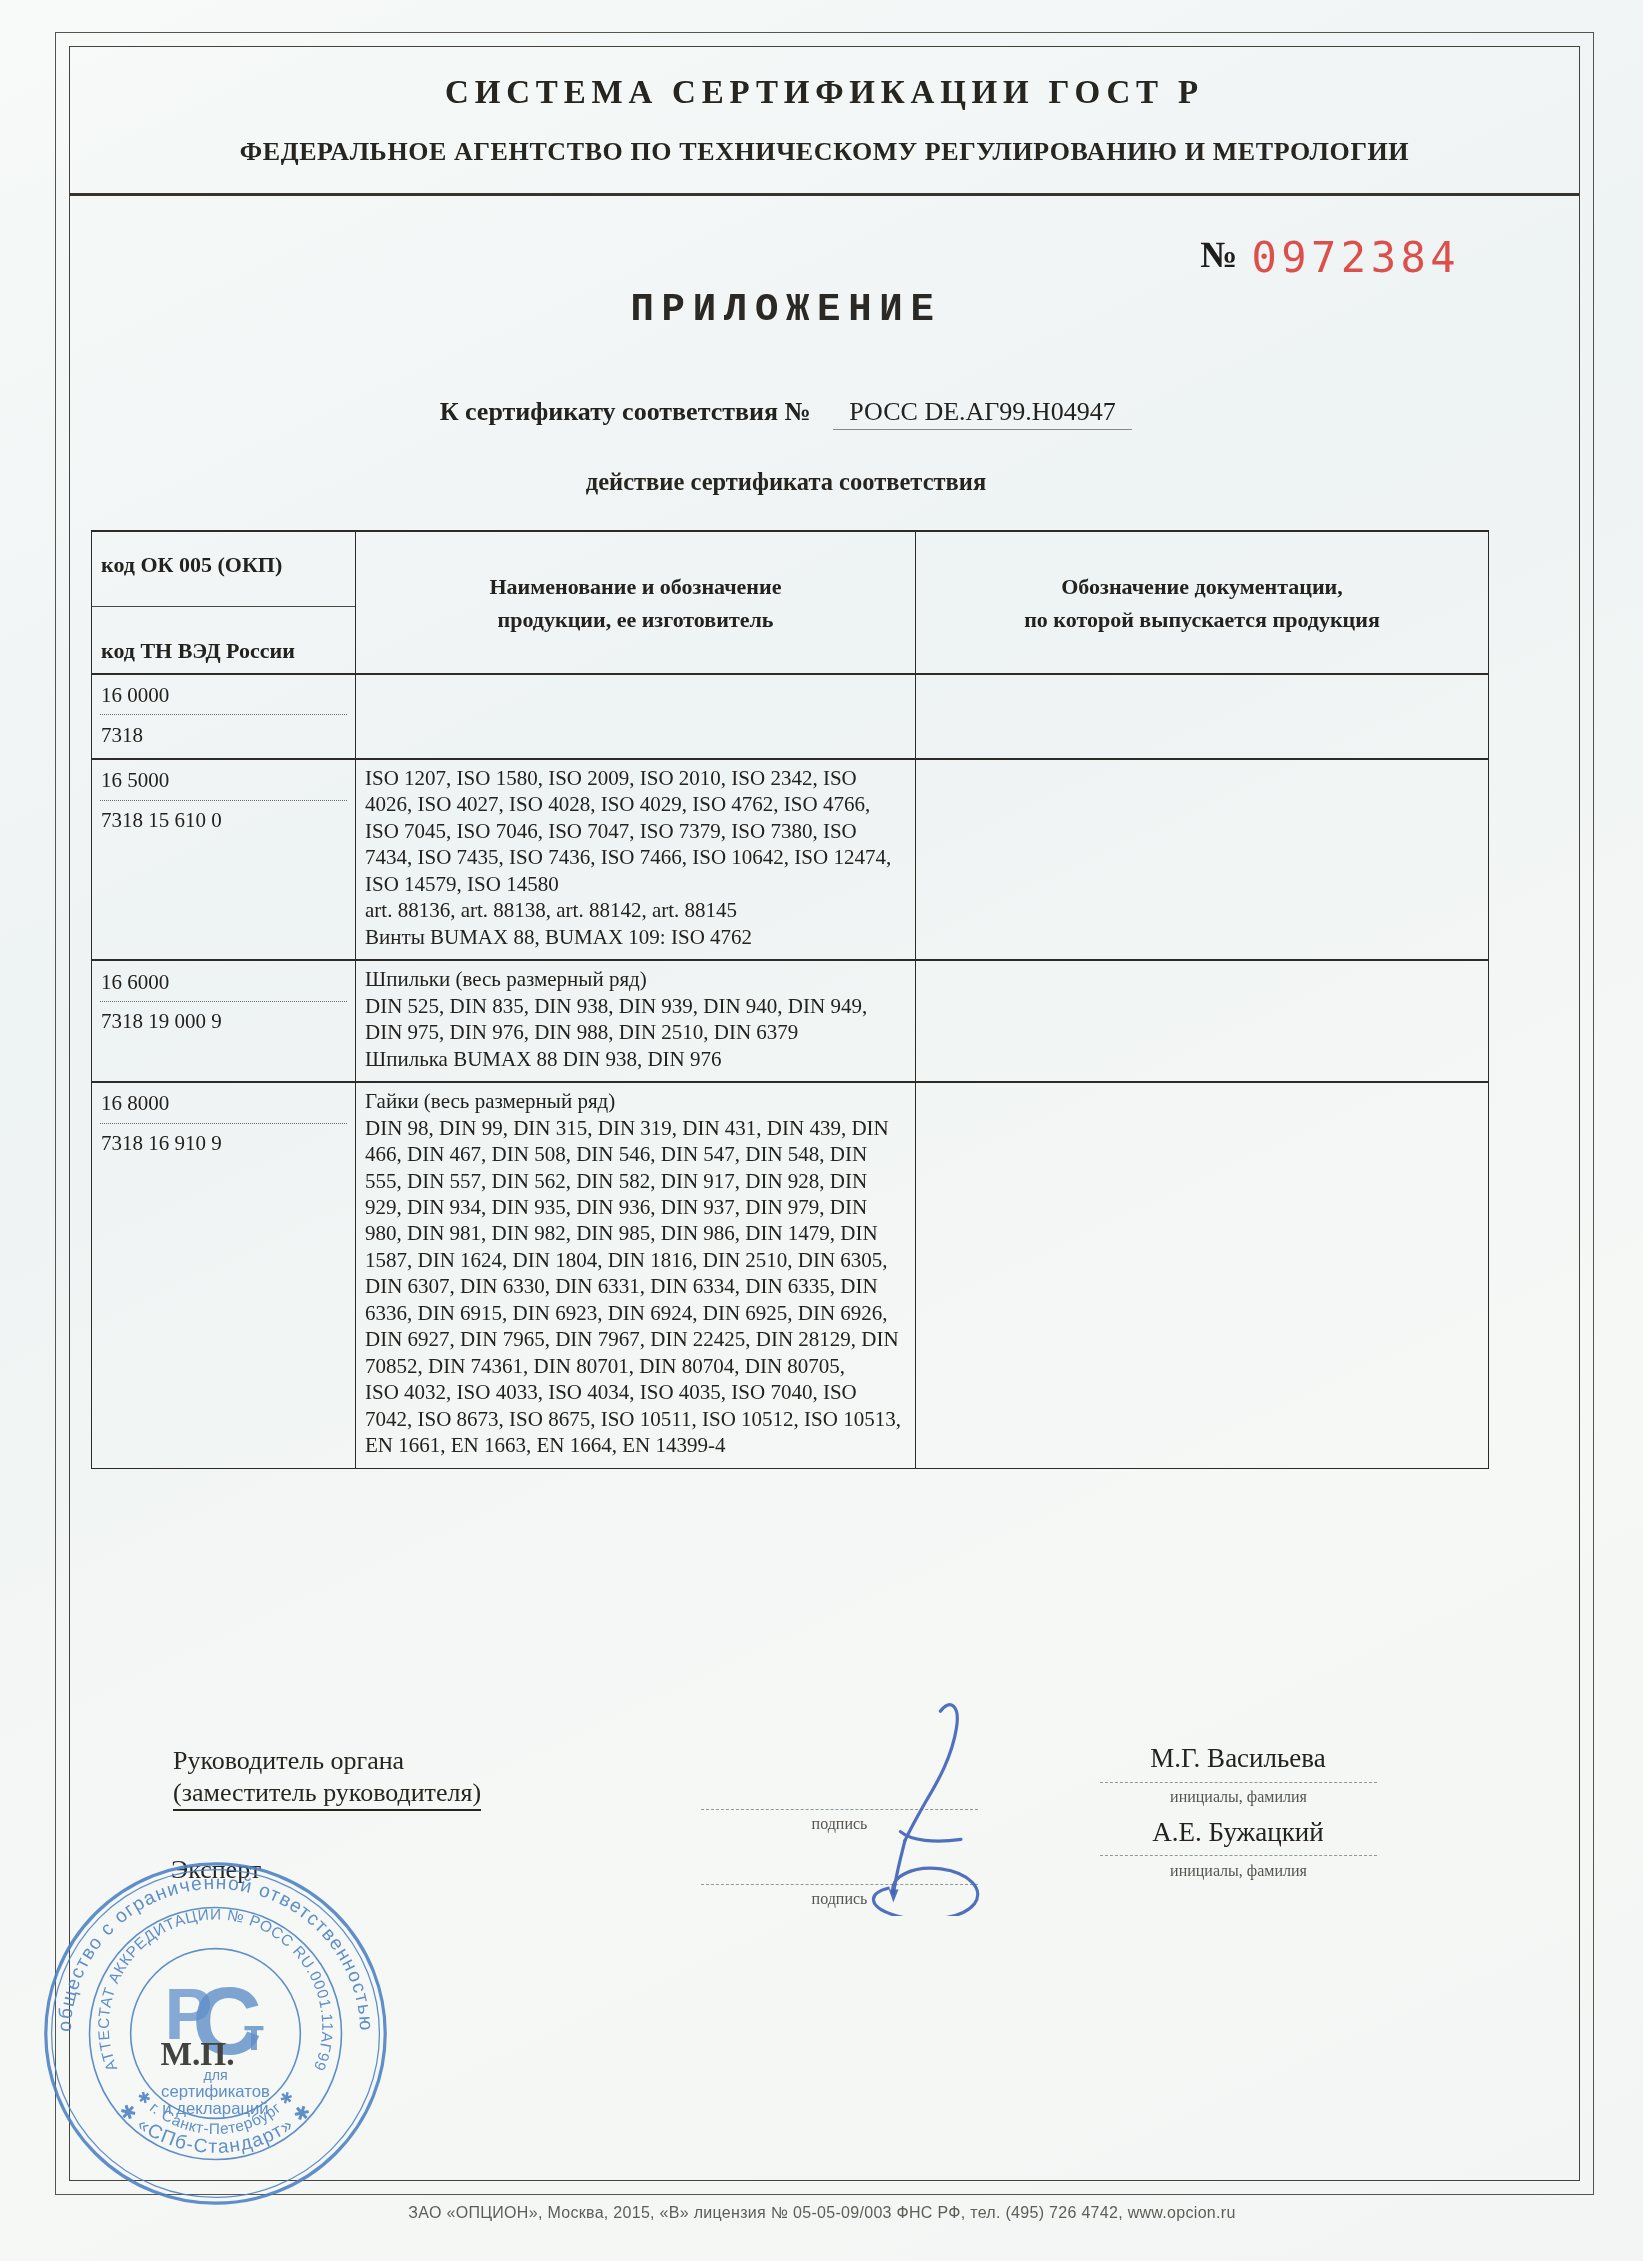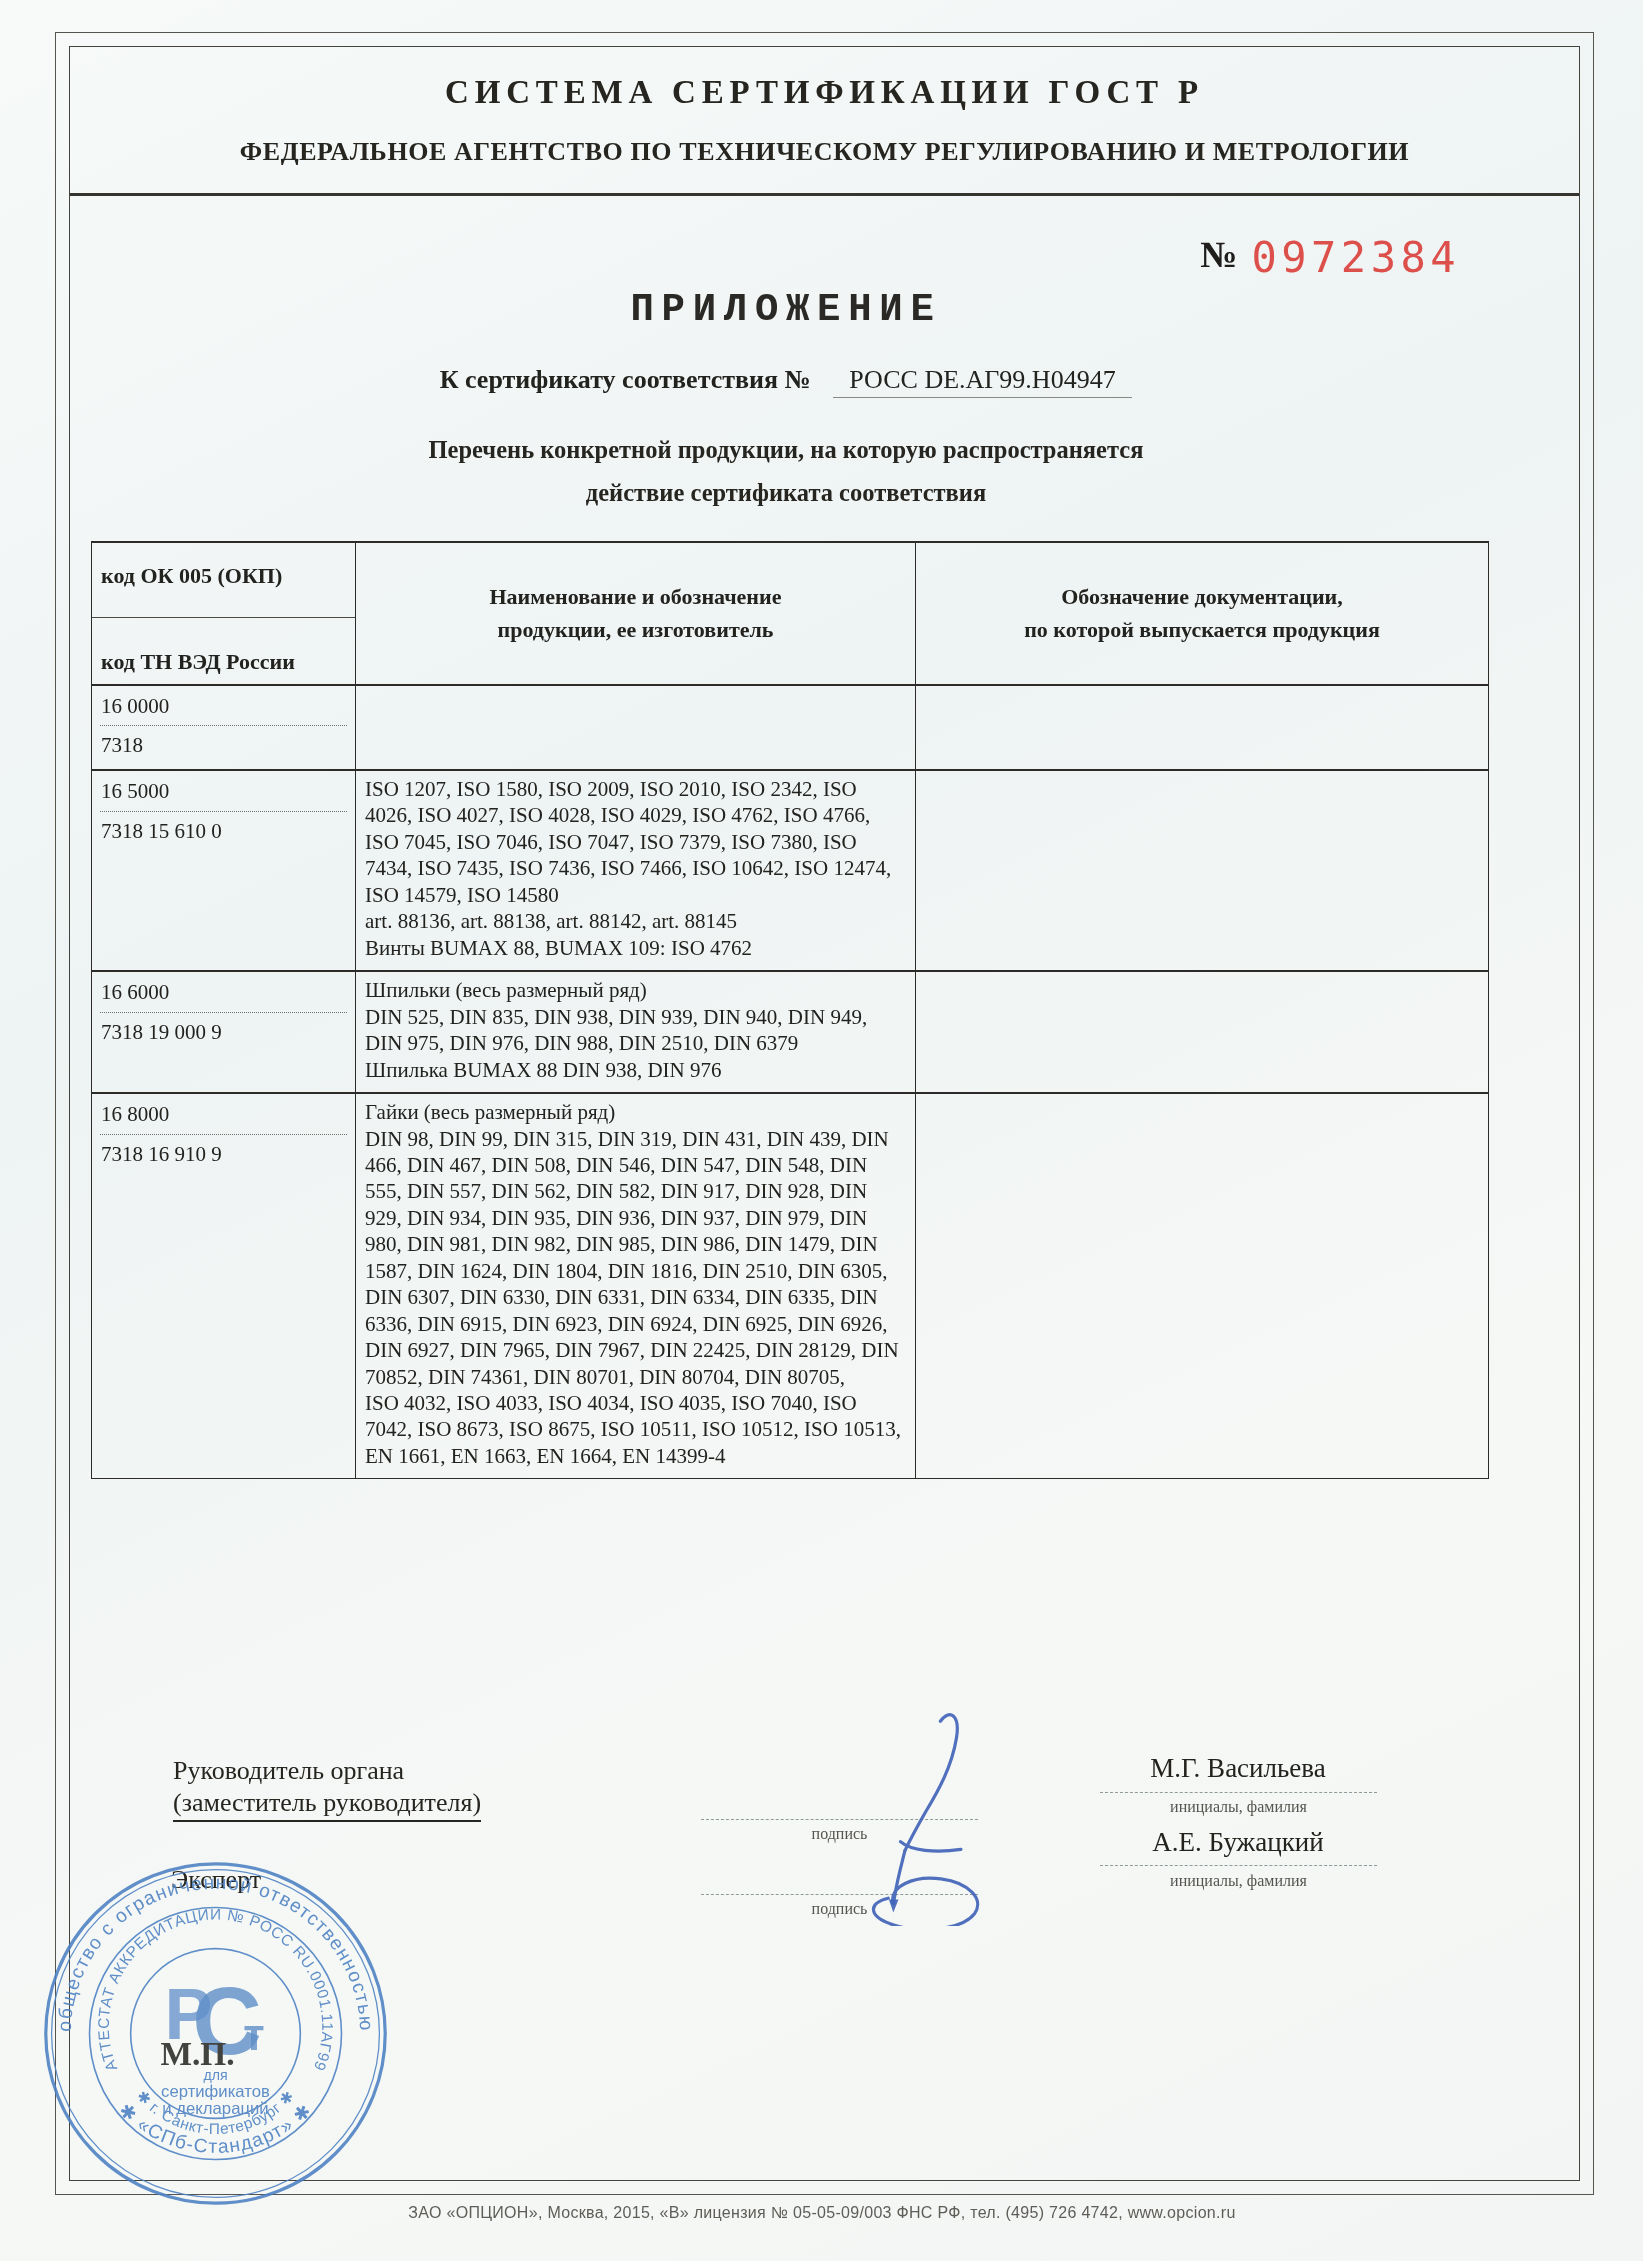--- a/index.html
+++ b/index.html
@@ -34,20 +34,21 @@
     font-family:"DejaVu Sans Mono", monospace;
     font-size:42px;color:#dc4f4a;letter-spacing:4.5px;margin-left:11.6px;vertical-align:top;
   }
   .center-col{width:100%;box-sizing:border-box;padding-right:77px;text-align:center;}
   .doc-title{font-size:39px;font-weight:bold;letter-spacing:7.7px;margin-top:3.9px;color:#2a2925;font-family:Liberation Mono, monospace;}
   .cert-line{margin-top:33px;font-size:26px;}
   .cert-label{font-weight:bold;}
   .cert-value{
     display:inline-block;margin-left:15.4px;padding:0 16.7px 2.6px 16.7px;
     border-bottom:1.3px solid #8a8a84;
+    margin-top:32px;
   }
   .purpose{margin-top:31px;font-weight:bold;font-size:24.5px;line-height:1.75;color:#262520;}
   .products-table{
     border-collapse:collapse;margin:26px 0 0 21px;width:1397px;table-layout:fixed;
     font-size:21px;
   }
   .products-table col.c1{width:264px;}
   .products-table col.c2{width:560px;}
   .products-table col.c3{width:573px;}
   .products-table td,.products-table th{
@@ -109,21 +110,20 @@
         <span class="rednum">0972384</span>
       </div>
 
       <div class="center-col">
         <div class="doc-title">ПРИЛОЖЕНИЕ</div>
         <div class="cert-line">
           <span class="cert-label">К сертификату соответствия №</span>
           <span class="cert-value">РОСС DE.АГ99.Н04947</span>
         </div>
         <div class="purpose">
-          <div>Перечень конкретной продукции, на которую распространяется</div>
           <div>действие сертификата соответствия</div>
         </div>
       </div>
 
       <table class="products-table">
         <colgroup>
             <col class="c1">
             <col class="c2">
             <col class="c3">
           </colgroup>

